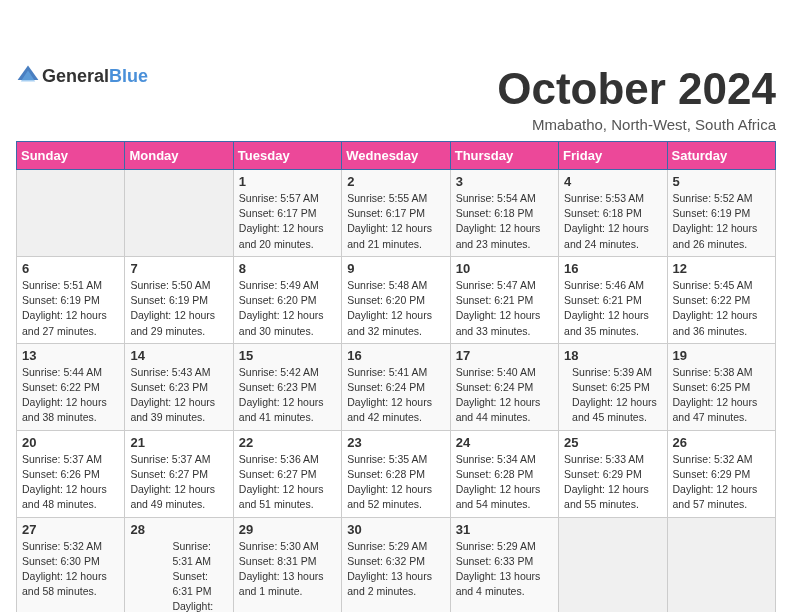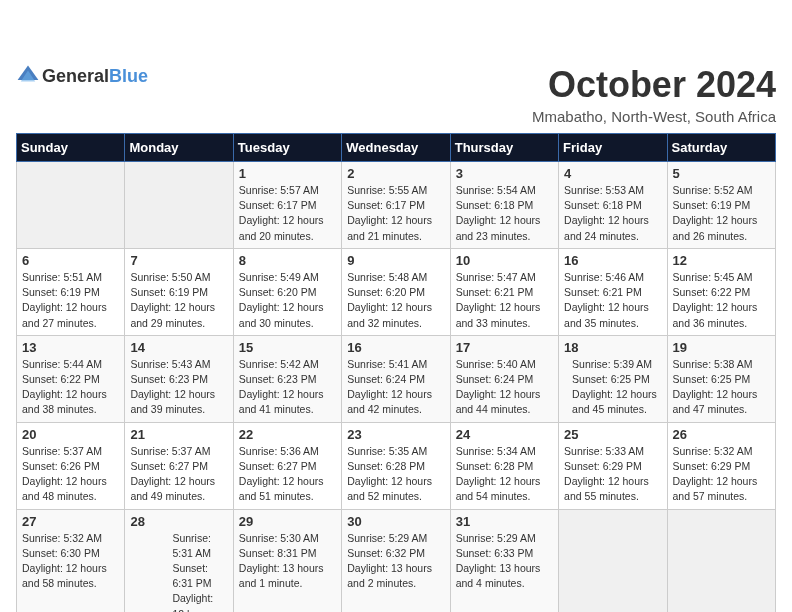--- a/index.html
+++ b/index.html
@@ -33,36 +33,37 @@
       color: #4a90d9;
     }
     .logo-icon {
       width: 24px;
       height: 24px;
     }
     .title-area {
       text-align: right;
     }
     .month-title {
-      font-size: 36px;
+      font-size: 44px;
       font-weight: bold;
       color: #333;
+      text-align: center;
     }
     .location {
       font-size: 15px;
       color: #555;
       margin-top: 2px;
     }
     table {
       width: 100%;
       border-collapse: collapse;
       font-size: 11px;
     }
     thead tr th {
-      background-color: #0f172a;
+      background-color: #ec4899;
       color: #fff;
       padding: 6px 4px;
       text-align: left;
       font-size: 13px;
       font-weight: bold;
       border: 1px solid #3a6aaa;
     }
     tbody tr td {
       border: 1px solid #ccc;
       padding: 4px 5px;

